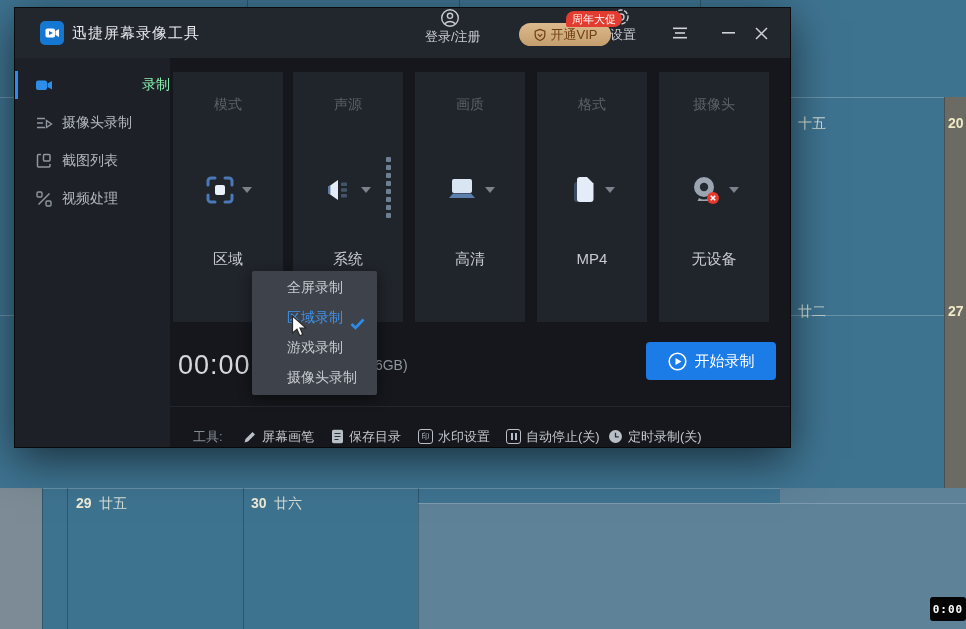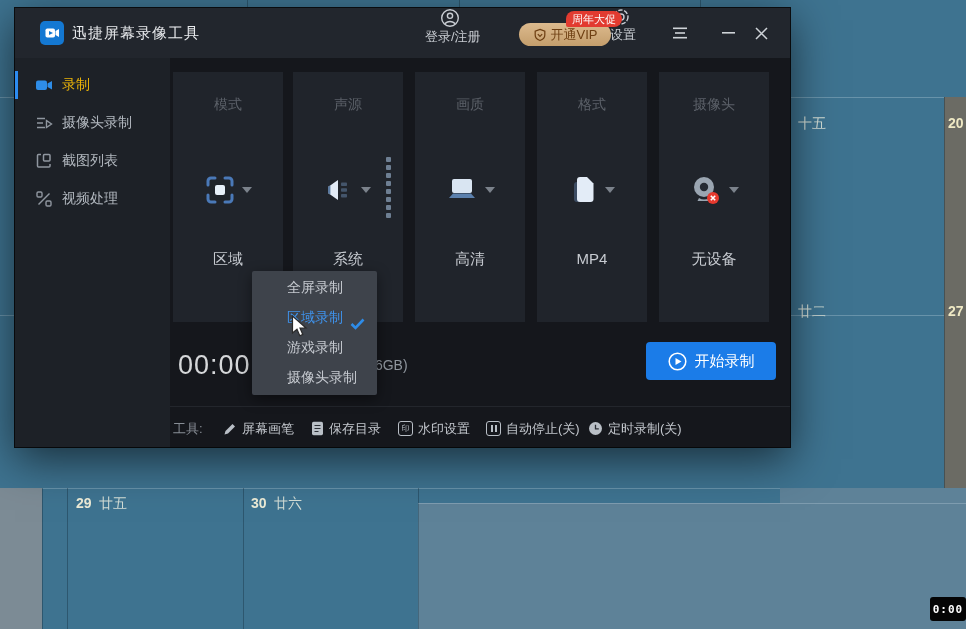--- a/index.html
+++ b/index.html
@@ -32,21 +32,21 @@
             background:linear-gradient(180deg,#dcba8e,#c49e6c);display:flex;align-items:center;justify-content:center;gap:4px;
             color:#6e3f12;font-size:13px;}
   .vip-badge{position:absolute;left:551px;top:3px;height:16px;line-height:16px;padding:0 6px;border-radius:8px 8px 8px 2px;
              background:#e23b30;color:#fff;font-size:11px;z-index:5;}
   .win-btn{position:absolute;top:0;height:50px;width:26px;display:flex;align-items:center;justify-content:center;color:#cfd3d8;}
 
   
   .sidebar{position:absolute;left:0;top:50px;width:155px;height:389px;background:#1d2127;}
   .side-item{position:absolute;left:0;width:155px;height:38px;display:flex;align-items:center;color:#b2b8bf;font-size:14px;}
   .side-item .bar{position:absolute;left:0;top:5px;width:3px;height:28px;background:transparent;}
-  .side-item.active{color:#eab308;}
+  .side-item.active{color:#86efac;justify-content:space-between;}
   .side-item.active .bar{background:#2d8cf0;}
   .side-item .ic{margin-left:20px;margin-right:9px;width:18px;height:18px;display:flex;align-items:center;justify-content:center;}
 
   
   .content{position:absolute;left:155px;top:50px;width:620px;height:389px;}
   .card{position:absolute;top:14px;width:110px;height:250px;background:#20242b;border-radius:0;}
   .card-h{position:absolute;top:24px;left:0;width:110px;text-align:center;font-size:14px;color:#5b6068;}
   .card-ic{position:absolute;top:96px;left:0;width:110px;height:44px;display:flex;align-items:center;justify-content:center;gap:7px;}
   .caret{width:0;height:0;border-left:5px solid transparent;border-right:5px solid transparent;border-top:6px solid #7b828b;}
   .card-v{position:absolute;top:178px;left:0;width:110px;text-align:center;font-size:15px;color:#c7cbd1;}
@@ -61,21 +61,21 @@
   .menu-item .chk{position:absolute;right:12px;top:8px;}
 
   
   .timer{position:absolute;left:8px;top:292px;font-size:27px;color:#d6d8da;letter-spacing:1px;}
   .disk{position:absolute;left:201px;top:299px;font-size:14px;color:#8f969e;}
   .start-btn{position:absolute;left:476px;top:284px;width:130px;height:38px;background:#1b7ce8;border-radius:4px;
              display:flex;align-items:center;justify-content:center;gap:8px;color:#fff;font-size:15px;}
 
   
   .toolbar{position:absolute;left:0;top:348px;width:620px;height:41px;border-top:1px solid #23262c;}
-  .tool{position:absolute;top:1px;height:41px;display:flex;align-items:center;gap:5px;font-size:13px;color:#c3c7cd;}
+  .tool{position:absolute;top:9px;height:41px;display:flex;align-items:center;gap:5px;font-size:13px;color:#c3c7cd;margin-left:20px;}
   .tool-label{color:#878d95;}
   .sq-ic{width:15px;height:15px;border:1.4px solid #b9bfc6;border-radius:3px;display:flex;align-items:center;justify-content:center;box-sizing:border-box;}
   .sq-ic .yin{font-size:8px;color:#b9bfc6;line-height:1;}
   .pause-bars{display:flex;gap:2px;}
   .pause-bars i{display:block;width:2px;height:7px;background:#b9bfc6;}
 
   .cursor{position:absolute;left:121px;top:257px;z-index:30;}
 </style>
 </head>
 <body>

